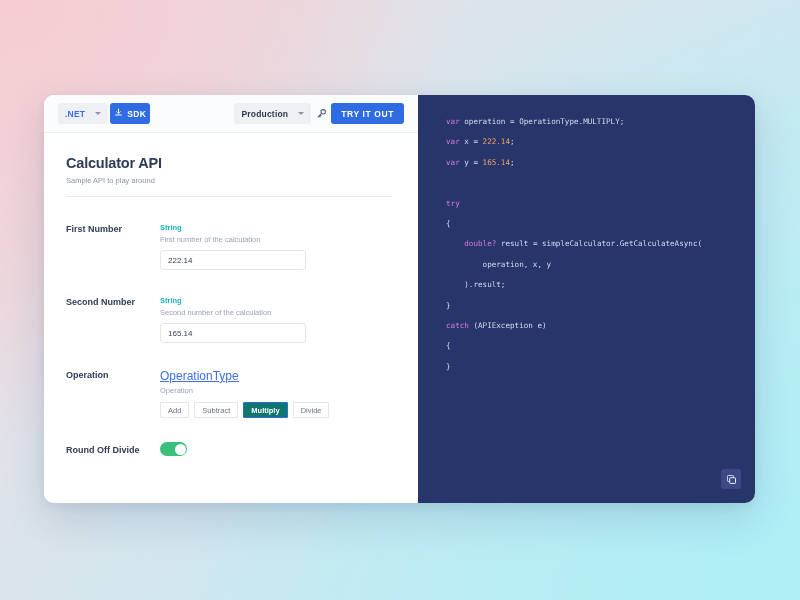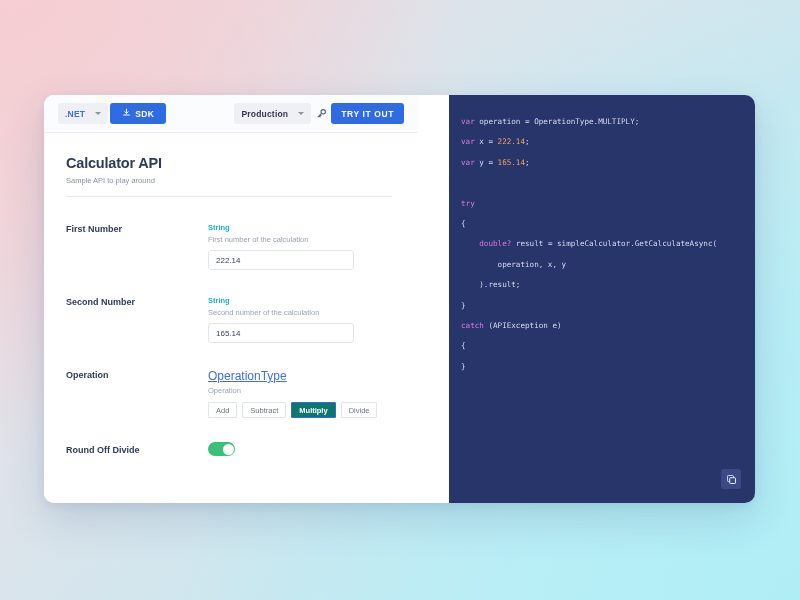--- a/index.html
+++ b/index.html
@@ -32,33 +32,33 @@
     height:21px; background:#eef0f4; border-radius:3px;
     display:flex; align-items:center; gap:10px; padding:0 7px;
     font-size:8.5px; font-weight:bold; color:#3d6fe8; letter-spacing:.2px;
     cursor:pointer;
   }
   .tb-select.env { color:#30374a; }
   .chev { width:0;height:0;border-left:3.2px solid transparent;border-right:3.2px solid transparent;
           border-top:3.6px solid #8b93a6; }
   .tb-btn {
     height:21px; background:#2f6be3; border-radius:3px; color:#fff;
-    display:flex; align-items:center; gap:4px; padding:0 12px;
+    display:flex; align-items:center; gap:4px; padding:0 4px;
     font-size:8.5px; font-weight:bold; letter-spacing:.4px; cursor:pointer;
   }
   .tb-btn.try { padding:0 10px; letter-spacing:.6px; }
   .key-ico { width:16px;height:16px;display:flex;align-items:center;justify-content:center;cursor:pointer; }
   .spacer { flex:1; }
 
   #content { padding:22px 26px 0 22px; }
   #api-title { font-size:14.5px; font-weight:bold; color:#2e3d55; letter-spacing:-.2px; }
   #api-sub { font-size:7.5px; color:#8a93a8; margin-top:5px; }
   #divider { height:1px; background:#e8eaef; margin:11px 0 0 0; }
 
-  .field-row { display:flex; margin-top:26px;gap:48px; }
+  .field-row { display:flex; margin-top:26px; }
   .field-label { width:94px; font-size:9px; font-weight:bold; color:#2e3d55; padding-top:1px; }
   .field-body { flex:1; }
   .ftype { font-size:7.5px; font-weight:bold; color:#18b5c4; }
   .ftype.link { color:#3d6fe8; text-decoration:underline; font-weight:normal; font-size:12px; cursor:pointer; }
   .fdesc { font-size:7.5px; color:#9aa2b4; margin-top:3px; }
   .finput {
     margin-top:6px; width:146px; height:20px; border:1px solid #e2e5ec; border-radius:3px;
     background:#fff; font-size:8px; color:#384459; padding:0 7px;
     font-family:"Liberation Sans", sans-serif; outline:none;
   }
@@ -73,21 +73,21 @@
   .toggle {
     margin-top:0; width:27px; height:14px; border-radius:7px; background:#3ac07b;
     position:relative; cursor:pointer;
   }
   .toggle .knob { position:absolute; right:1.5px; top:1.5px; width:11px;height:11px;border-radius:50%;background:#fff; }
   .field-row.toggle-row { align-items:center; margin-top:24px; }
 
   
   #code-pane {
     flex:1; background:#27356b; position:relative;
-    padding:17px 0 0 12px; overflow:hidden;margin-left:31px;
+    padding:17px 0 0 28px; overflow:hidden;
   }
   #code {
     font-family:"DejaVu Sans Mono", monospace; font-size:7.6px; line-height:20.4px;
     color:#d6dcf0; white-space:pre;
   }
   .kw { color:#d77ae0; }
   .num { color:#f0a35e; }
   .blank { display:block; height:20.4px; }
 
   #copy-btn {

